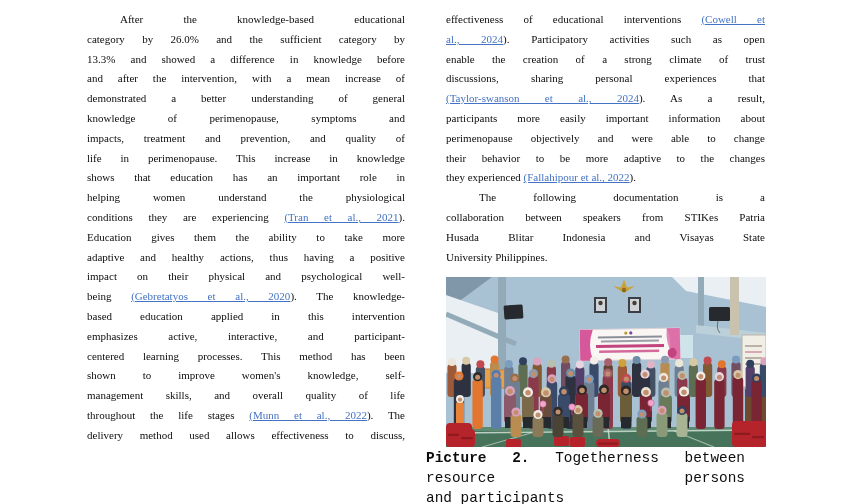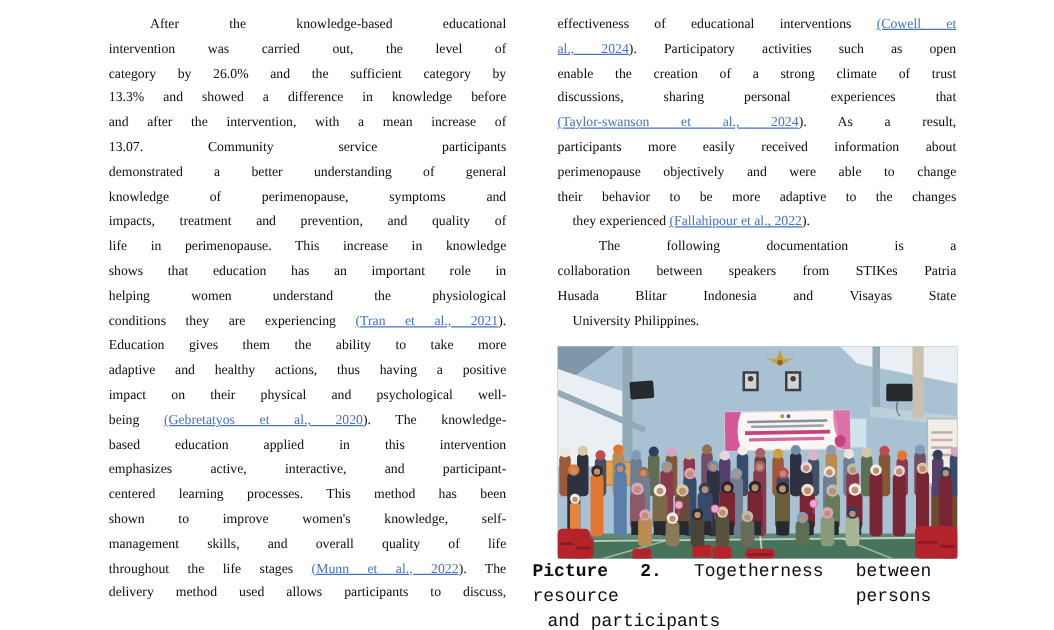--- a/index.html
+++ b/index.html
@@ -5,70 +5,68 @@
   html,body{margin:0;padding:0;}
   body{
     width:843px;height:504px;position:relative;overflow:hidden;
     background:#ffffff;color:#0d0d0d;
     font-family:"Liberation Serif","DejaVu Serif",serif;
   }
   .col{position:absolute;top:10px;font-size:11px;line-height:19.8px;}
   .col-left{left:87px;width:318px;}
   .col-right{left:446px;width:319px;}
   .line{text-align:justify;text-align-last:justify;}
-  .line.last{text-align-last:left;margin-left:12px;}
+  .line.last{text-align-last:left;}
   .line.indent{text-indent:33px;}
   a.cite{color:var(--link,#4472c4);text-decoration:underline;cursor:pointer;}
   .photo-figure{
     position:absolute;left:446px;top:277px;width:320px;height:170px;
     overflow:hidden;background:#a9c2d3;
   }
   .photo-figure svg{display:block;}
   .caption{
     position:absolute;left:426px;top:449px;width:319px;
     font-size:14.4px;line-height:19.8px;font-family:Liberation Mono, monospace;
   }
   .caption b{font-weight:bold;}
 </style>
 </head>
 <body>
 
 <div class="col col-left" id="colL">
     <div class="line indent"><span>After the knowledge-based educational</span></div>
-    <div class="line"><span>intervention was carried out, the level of</span></div>
     <div class="line"><span>category by 26.0% and the sufficient category by</span></div>
     <div class="line"><span>13.3% and showed a difference in knowledge before</span></div>
     <div class="line"><span>and after the intervention, with a mean increase of</span></div>
-    <div class="line"><span>13.07. Community service participants</span></div>
     <div class="line"><span>demonstrated a better understanding of general</span></div>
     <div class="line"><span>knowledge of perimenopause, symptoms and</span></div>
     <div class="line"><span>impacts, treatment and prevention, and quality of</span></div>
     <div class="line"><span>life in perimenopause. This increase in knowledge</span></div>
     <div class="line"><span>shows that education has an important role in</span></div>
     <div class="line"><span>helping women understand the physiological</span></div>
     <div class="line"><span>conditions they are experiencing </span><a class="cite" href="#">(Tran et al., 2021</a><span>).</span></div>
     <div class="line"><span>Education gives them the ability to take more</span></div>
     <div class="line"><span>adaptive and healthy actions, thus having a positive</span></div>
     <div class="line"><span>impact on their physical and psychological well-</span></div>
     <div class="line"><span>being </span><a class="cite" href="#">(Gebretatyos et al., 2020</a><span>). The knowledge-</span></div>
     <div class="line"><span>based education applied in this intervention</span></div>
     <div class="line"><span>emphasizes active, interactive, and participant-</span></div>
     <div class="line"><span>centered learning processes. This method has been</span></div>
     <div class="line"><span>shown to improve women's knowledge, self-</span></div>
     <div class="line"><span>management skills, and overall quality of life</span></div>
     <div class="line"><span>throughout the life stages </span><a class="cite" href="#">(Munn et al., 2022</a><span>). The</span></div>
-    <div class="line"><span>delivery method used allows participants to discuss,</span></div>
+    <div class="line"><span>delivery method used allows effectiveness to discuss,</span></div>
   </div>
 <div class="col col-right" id="colR">
     <div class="line"><span>effectiveness of educational interventions </span><a class="cite" href="#">(Cowell et</a></div>
     <div class="line"><a class="cite" href="#">al., 2024</a><span>). Participatory activities such as open</span></div>
     <div class="line"><span>enable the creation of a strong climate of trust</span></div>
     <div class="line"><span>discussions, sharing personal experiences that</span></div>
     <div class="line"><a class="cite" href="#">(Taylor-swanson et al., 2024</a><span>). As a result,</span></div>
-    <div class="line"><span>participants more easily received information about</span></div>
+    <div class="line"><span>participants more easily important information about</span></div>
     <div class="line"><span>perimenopause objectively and were able to change</span></div>
     <div class="line"><span>their behavior to be more adaptive to the changes</span></div>
     <div class="line last"><span>they experienced </span><a class="cite" href="#">(Fallahipour et al., 2022</a><span>).</span></div>
     <div class="line indent"><span>The following documentation is a</span></div>
     <div class="line"><span>collaboration between speakers from STIKes Patria</span></div>
     <div class="line"><span>Husada Blitar Indonesia and Visayas State</span></div>
     <div class="line last"><span>University Philippines.</span></div>
   </div>
 
 <figure class="photo-figure" style="margin:0">

